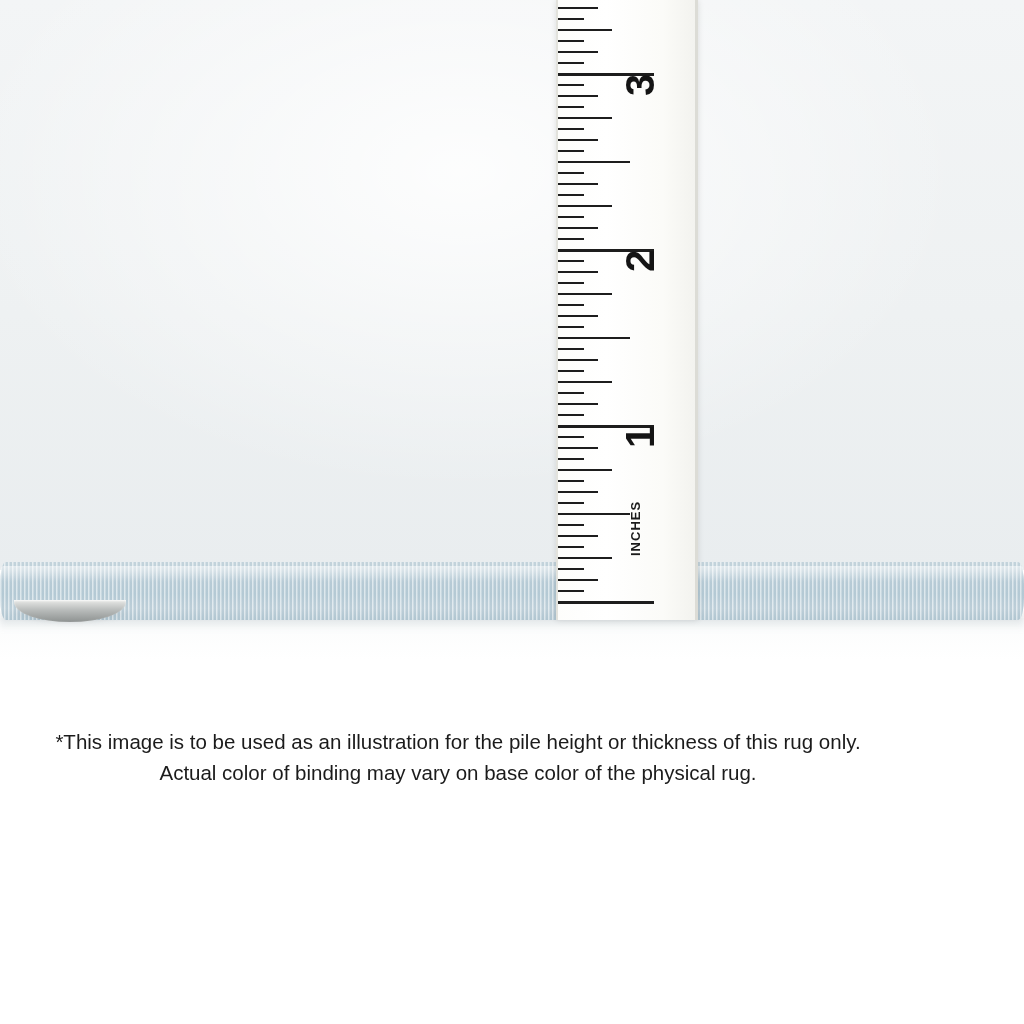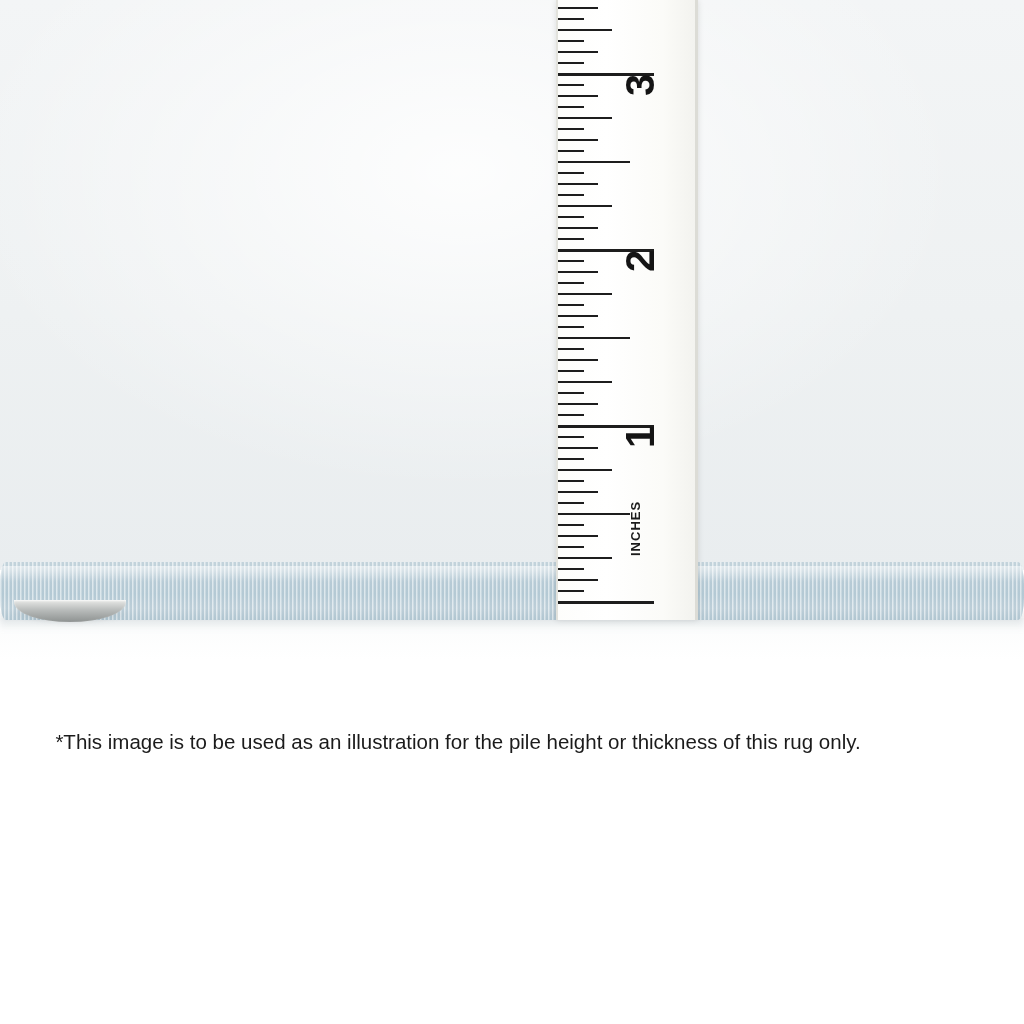--- a/index.html
+++ b/index.html
@@ -257,15 +257,16 @@
         <div class="num" style="top: 96px;">3</div>
       </div>
 
     <div class="tape-tip-shadow"></div>
     <div class="tape-tip"></div>
 
   </div>
 
   <div class="caption">
     <span class="line">*This image is to be used as an illustration for the pile height or thickness of this rug only.</span>
+    <span class="line">Actual color of binding may vary on base color of the physical rug.</span>
   </div>
 
 </div>
 
 </body></html>

